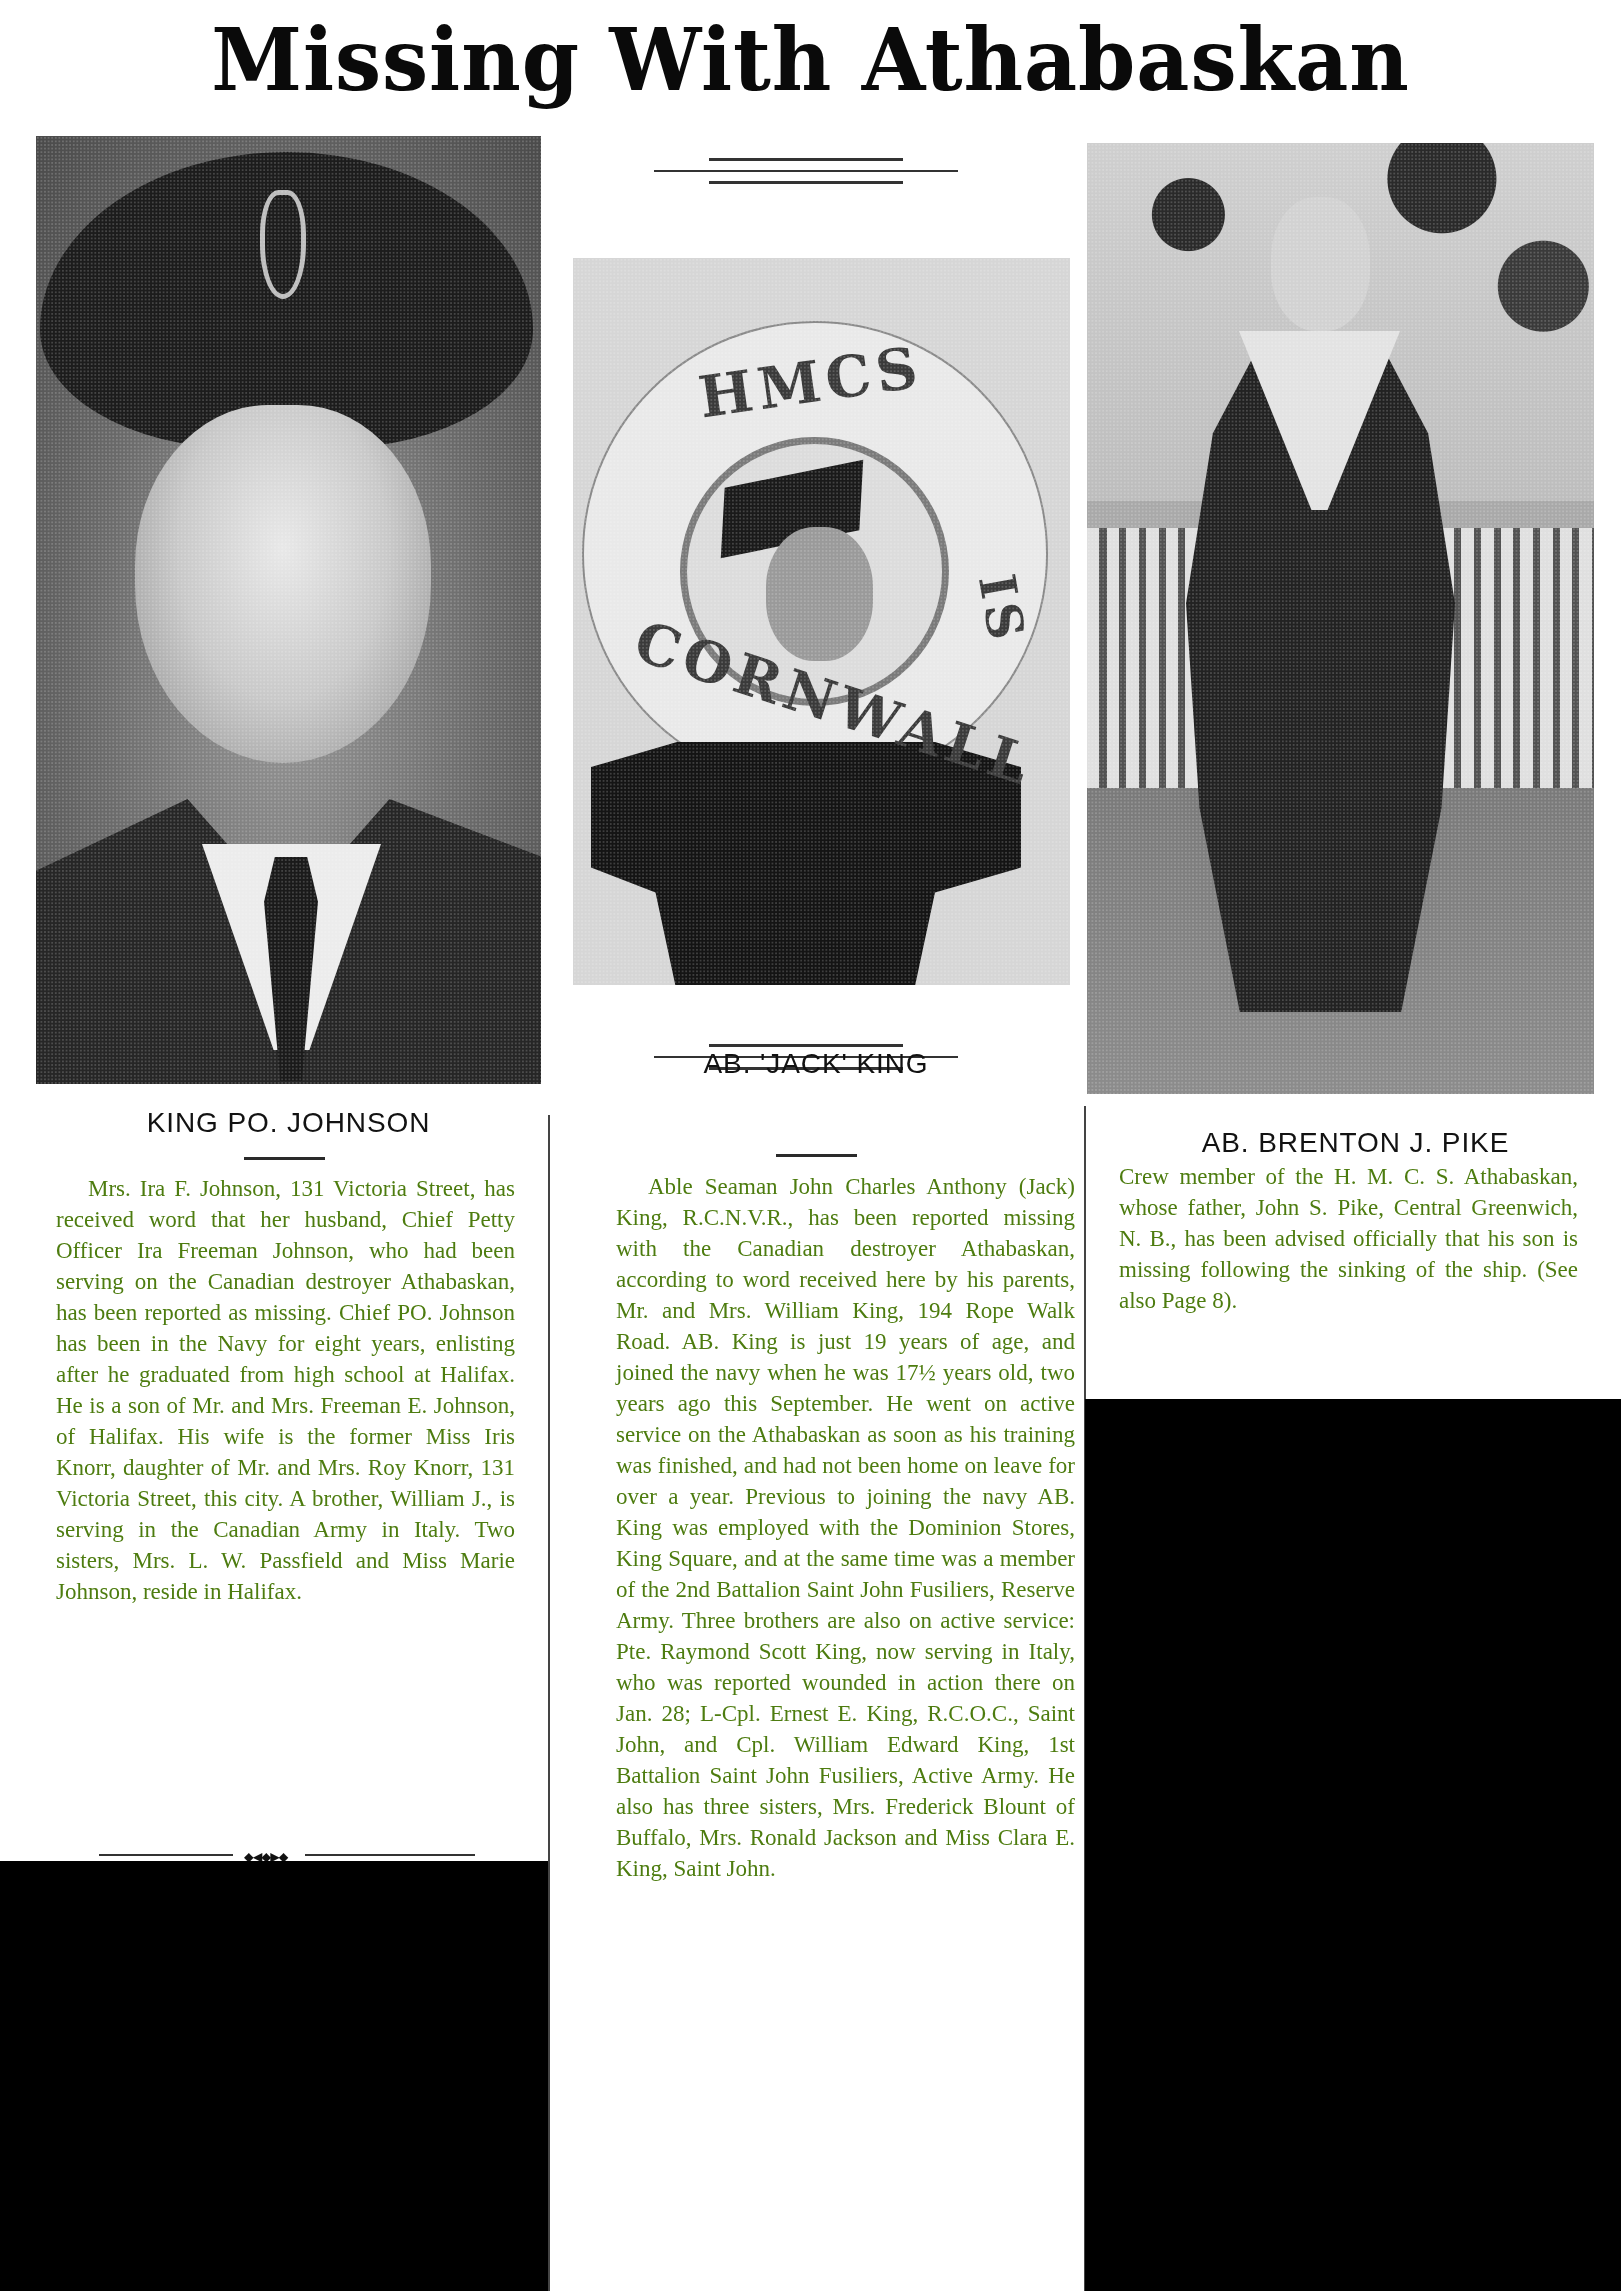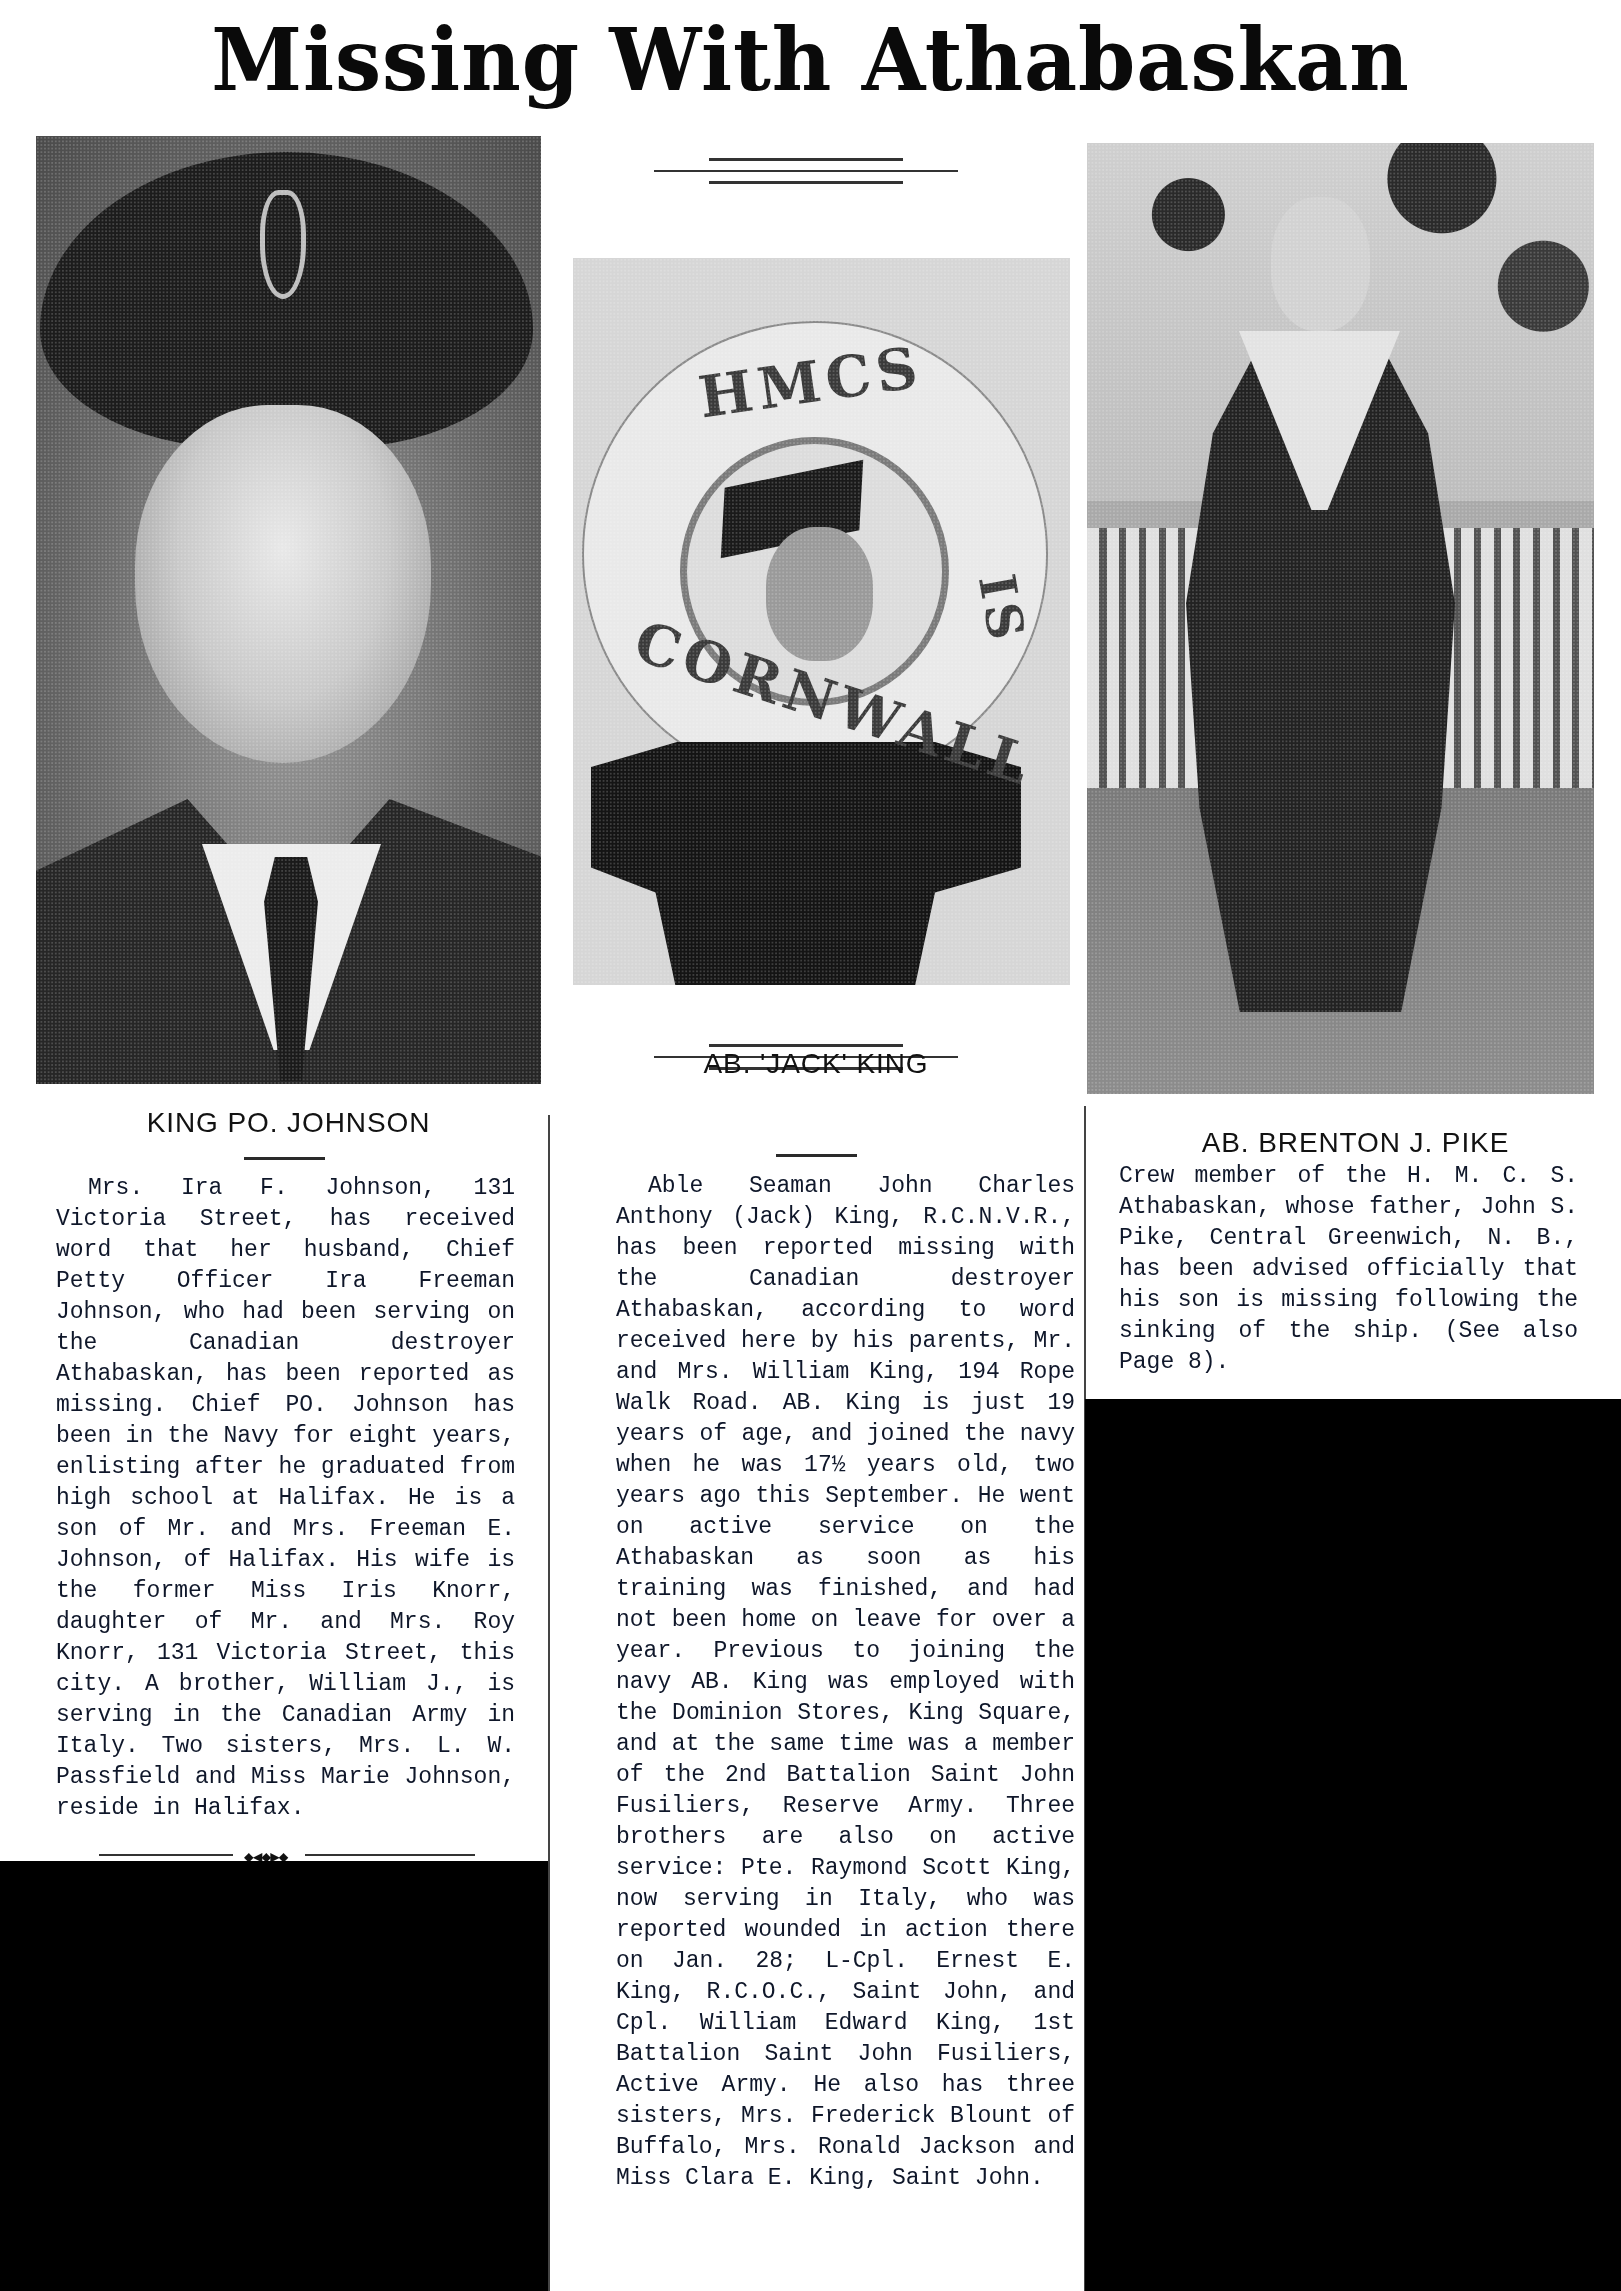--- a/index.html
+++ b/index.html
@@ -56,21 +56,21 @@
     .divider-stack { position:absolute; }
     .divider-stack .line { height: 2.7px; background:#333; margin: 0 auto 9px; }
 
     .col-head {
       position: absolute; text-align:center; font-family: "Liberation Sans", "DejaVu Sans", sans-serif;
       font-size: 28px; letter-spacing: 0.9px; color:#121212;
     }
     .col-rule { position:absolute; height:2.7px; background:#2a2a2a; }
     .col-body {
       position:absolute; font-size: 23px; line-height: 31px; text-align: justify;
-      color:#0f172a; hyphens: none; font-family: Liberation Mono, monospace;
+      color:#4d7c0f; hyphens: none;
     }
     .col-body p { margin:0; text-indent: 32px; }
     .col-body.no-indent p { text-indent: 0; }
 
     .vrule { position:absolute; width:1.8px; background:#444; }
     .ornament { position:absolute; height:5.4px; }
     .ornament .bar { position:absolute; top:1.8px; height:1.8px; background:#333; }
     .ornament .dots { position:absolute; top:-2.7px; font-size:12.5px; color:#111; letter-spacing:-0.9px; }
 
     .black { position:absolute; background:#000; }

